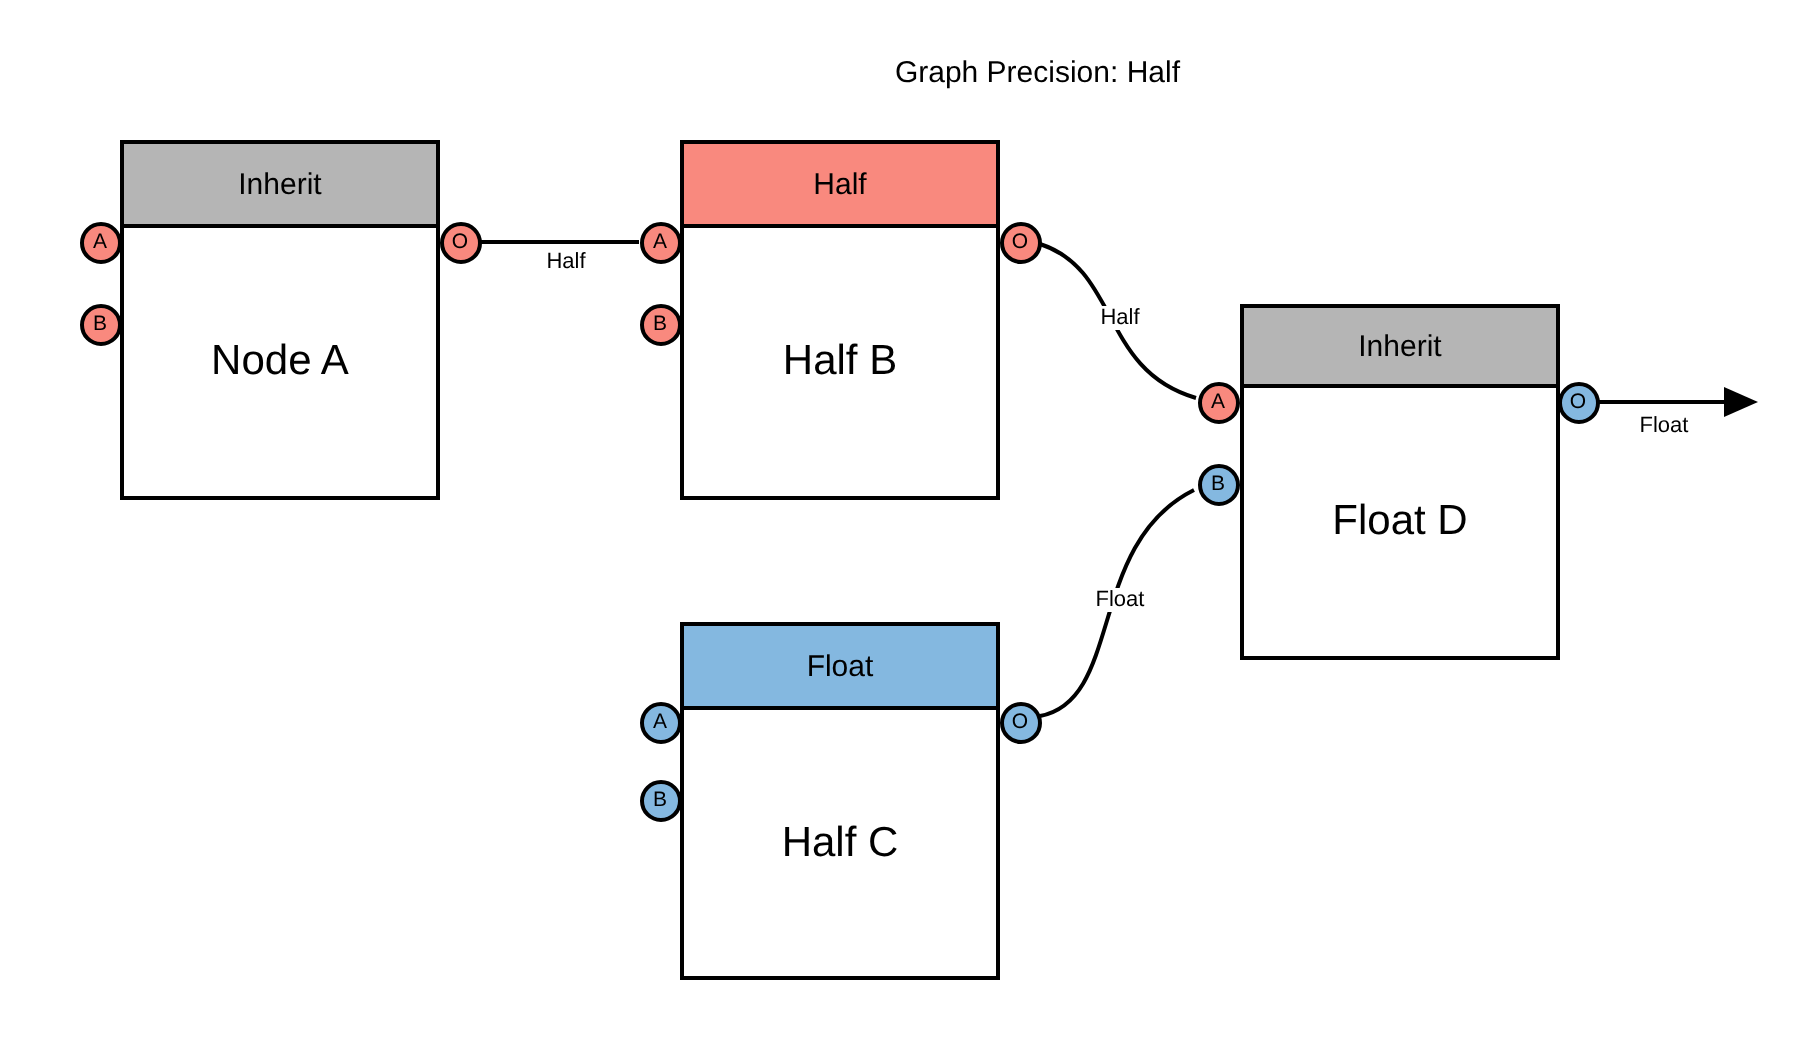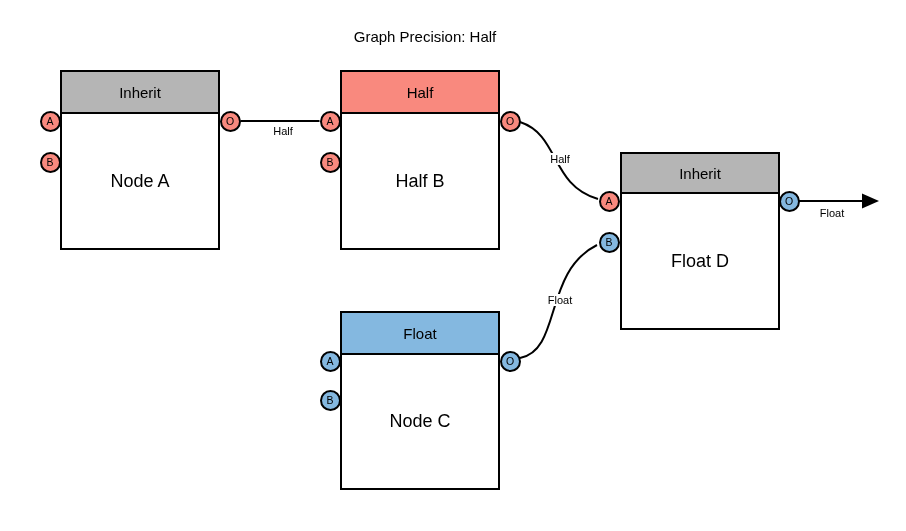--- a/index.html
+++ b/index.html
@@ -1,33 +1,33 @@
 <!DOCTYPE html>
 <html><head>
 <meta charset="utf-8">
 <style>
   html,body{margin:0;padding:0;background:#fff;}
   .canvas{
     position:relative;width:906px;height:531px;background:#ffffff;
     font-family:"Liberation Sans",sans-serif;color:#000;overflow:hidden;
   }
   .title{
-    position:absolute;left:260px;top:28px;width:330px;text-align:center;
+    position:absolute;left:260px;top:28px;width:330px;text-align:right;
     font-size:15px;
   }
   .node{
     position:absolute;border:2px solid #000;background:#fff;
     box-sizing:border-box;display:flex;flex-direction:column;z-index:2;
   }
   .node-header{
     border-bottom:2px solid #000;display:flex;align-items:center;
     justify-content:center;font-size:15px;flex:0 0 auto;
   }
   .node-body{
-    flex:1;display:flex;align-items:center;justify-content:center;font-size:18px;
+    flex:1;display:flex;align-items:center;justify-content:center;font-size:21px;
   }
   .gray{background:#B5B5B5;}
   .salmon{background:#F9897E;}
   .blue{background:#84B8E0;}
   .port{
     position:absolute;width:21px;height:21px;border:2px solid #000;border-radius:50%;
     box-sizing:border-box;display:flex;align-items:center;justify-content:center;
     font-size:10.5px;line-height:1;z-index:4;
   }
   .edge-label{
@@ -66,21 +66,21 @@
   <div class="node" style="left:340px;top:70px;width:160px;height:180px;">
     <div class="node-header salmon" style="height:40px;">Half</div>
     <div class="node-body">Half B</div>
   </div>
   <div class="port salmon" style="left:319.5px;top:110.5px;">A</div>
   <div class="port salmon" style="left:319.5px;top:151.5px;">B</div>
   <div class="port salmon" style="left:499.5px;top:110.5px;">O</div>
 
   <div class="node" style="left:340px;top:311px;width:160px;height:179px;">
     <div class="node-header blue" style="height:40px;">Float</div>
-    <div class="node-body">Node C</div>
+    <div class="node-body">Half C</div>
   </div>
   <div class="port blue" style="left:319.5px;top:350.5px;">A</div>
   <div class="port blue" style="left:319.5px;top:389.5px;">B</div>
   <div class="port blue" style="left:499.5px;top:350.5px;">O</div>
 
   <div class="node" style="left:620px;top:152px;width:160px;height:178px;">
     <div class="node-header gray" style="height:38px;">Inherit</div>
     <div class="node-body">Float D</div>
   </div>
   <div class="port salmon" style="left:598.5px;top:190.5px;">A</div>

